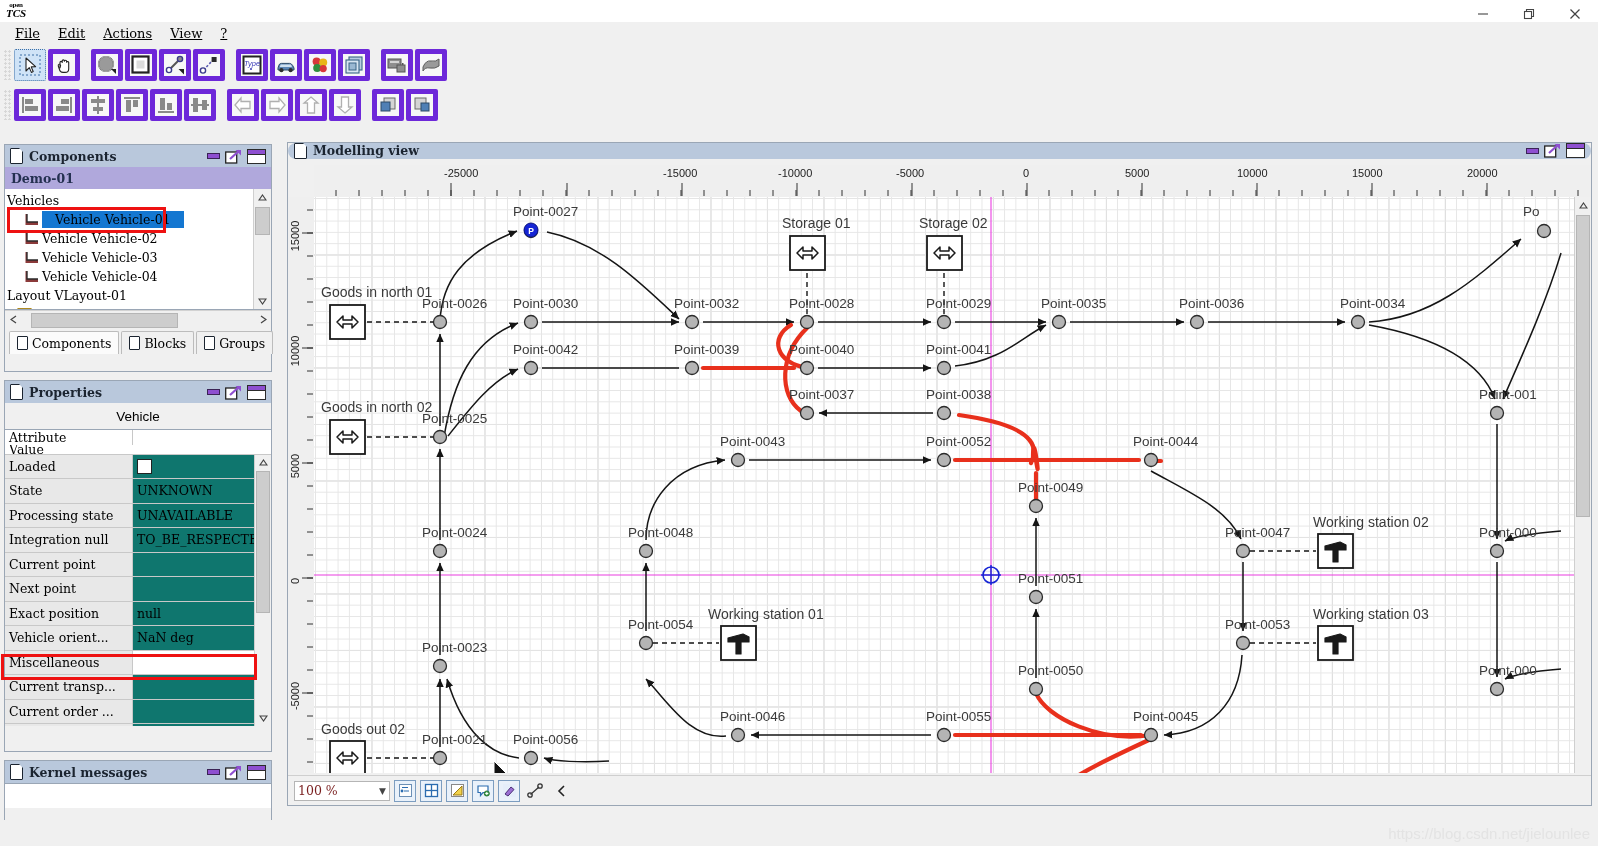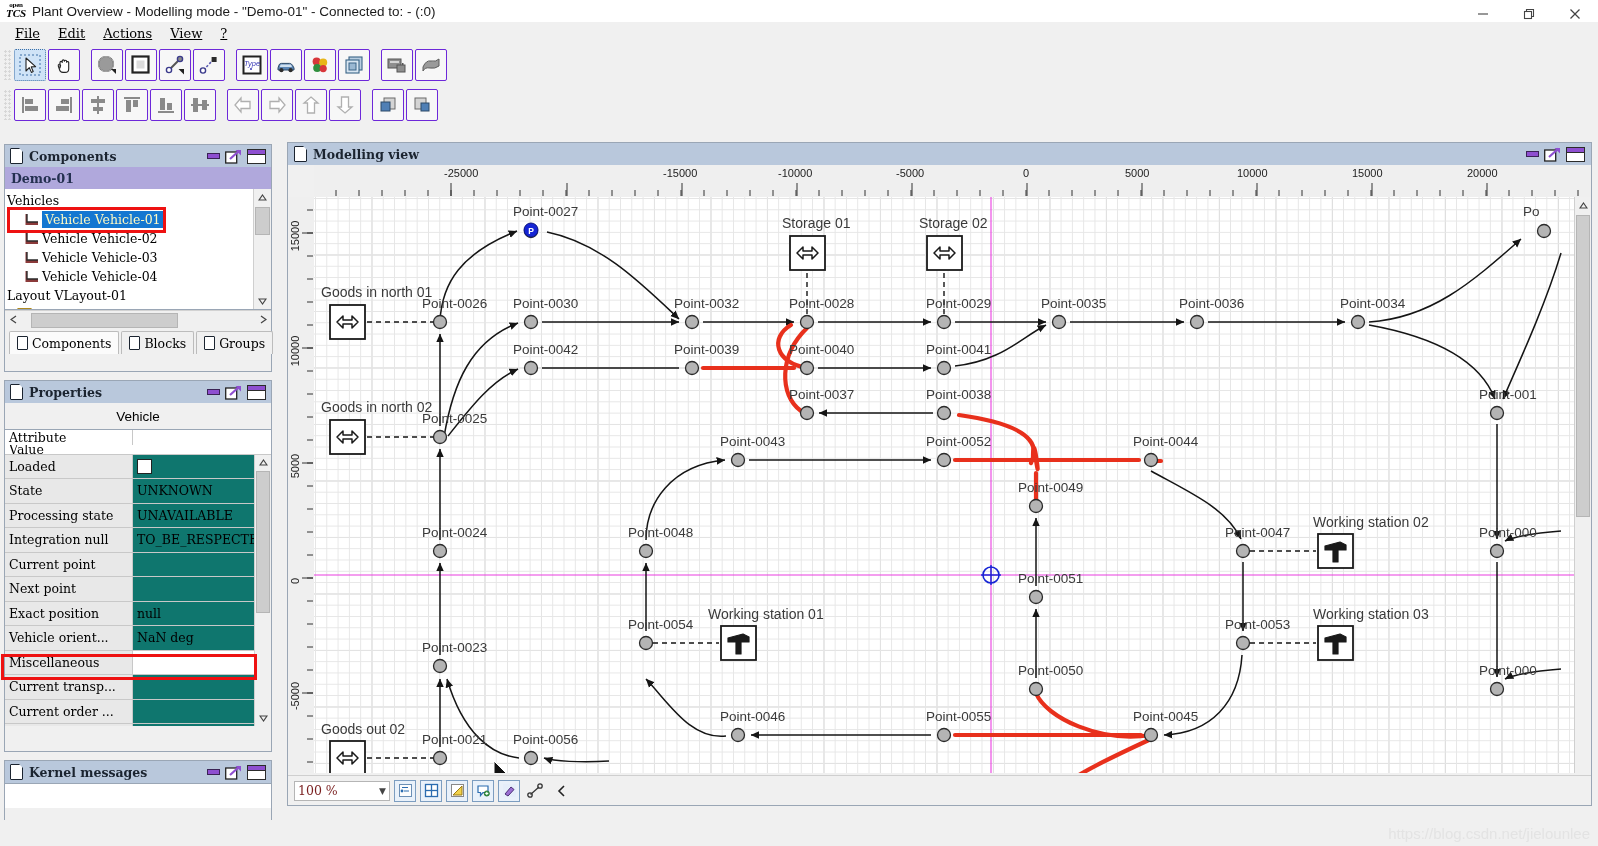--- a/index.html
+++ b/index.html
@@ -30,21 +30,21 @@
   .menuitem{font-family:"DejaVu Serif","Liberation Serif",serif;font-size:13px;color:#000;
     padding:1px 9px;white-space:nowrap;}
   .menuitem u{text-decoration:underline;}
 
   
   .toolbar{position:absolute;left:0;background:#f0f0f0;display:flex;align-items:center;}
   .tbrow1{top:46px;height:38px;left:4px;}
   .tbrow2{top:86px;height:38px;left:4px;}
   .tbtn{width:32px;height:32px;margin:0 1px;border:1px solid transparent;border-radius:2px;
     background:#f7f7f7;display:flex;align-items:center;justify-content:center;box-sizing:border-box;}
-  .tbtn.bordered{border:1px solid #6d28d9;}
+  .tbtn.bordered{border:5px solid #6d28d9;}
   .tbtn.active{background:#cfe3f7;border:1px dotted #3d6fa5;}
   .tsep{width:9px;height:30px;}
   .grip{width:7px;height:30px;margin-right:2px;
     background-image:
       radial-gradient(circle at 1.5px 1.5px,#d7d7d7 1px,transparent 1.2px);
     background-size:4px 4px;}
 
   
   .dock{position:absolute;left:4px;width:268px;background:#f0f0f0;
     border:1px solid #9aa6b5;box-sizing:border-box;}
@@ -62,21 +62,21 @@
   .c-restore i{display:block;height:4px;background:#8e4fd0;border-bottom:1px solid #2b2b2b;}
 
   
   #components-dock{top:144px;height:228px;}
   .tree-root{height:22px;background:#b0a8dc;color:#243050;display:flex;align-items:center;
     padding-left:6px;font-family:"DejaVu Serif","Liberation Serif",serif;font-size:12.5px;font-weight:700;}
   .tree-wrap{position:relative;height:120px;background:#fff;margin:0;border-bottom:1px solid #9aa6b5;}
   .tree{position:absolute;left:0;top:0;right:17px;bottom:0;overflow:hidden;padding:2px 0 0 2px;}
   .tnode{height:19px;display:flex;align-items:center;white-space:nowrap;
     font-family:"DejaVu Serif","Liberation Serif",serif;font-size:12.5px;color:#000;}
-  .tnode.sel .tlabel{background:#1477d1;color:#fef9c3;padding:0 3px;}
+  .tnode.sel .tlabel{background:#1477d1;color:#000000;padding:0 13px;}
   .tnode.indent{padding-left:18px;}
   .tlabel{line-height:17px;}
   .ico-veh{width:14px;height:13px;margin-right:3px;position:relative;flex:0 0 auto;}
   .ico-folder{width:13px;height:11px;margin-right:4px;background:#f0c14b;border:1px solid #b08a1e;
     border-radius:1px;flex:0 0 auto;}
   .vscroll{position:absolute;right:0;top:0;width:17px;bottom:0;background:#f0f0f0;border-left:1px solid #cfcfcf;}
   .vs-btn{height:16px;display:flex;align-items:center;justify-content:center;background:#f0f0f0;}
   .vs-thumb{position:absolute;left:1px;right:1px;top:18px;height:26px;background:#cdcdcd;border:1px solid #b5b5b5;}
   .hscroll{height:17px;background:#f0f0f0;display:flex;align-items:center;border-top:1px solid #d2d2d2;}
   .hs-btn{width:16px;height:15px;display:flex;align-items:center;justify-content:center;}
@@ -107,21 +107,21 @@
   .p-thumb{position:absolute;left:1px;right:1px;top:16px;height:140px;background:#cdcdcd;border:1px solid #b5b5b5;}
   .redbox{position:absolute;border:3px solid #ee1111;box-sizing:border-box;pointer-events:none;}
 
   
   #kernel-dock{top:760px;height:72px;}
   .kernel-body{height:24px;background:#fff;position:relative;border-top:1px solid #9aa6b5;}
 
   
   #modelling-view{position:absolute;left:287px;top:142px;width:1305px;height:664px;
     border:1px solid #9aa6b5;background:#f0f0f0;box-sizing:border-box;}
-  .mv-head{height:22px;background:#b9c8dc;display:flex;align-items:center;padding:0 3px 0 6px;box-sizing:border-box;}
+  .mv-head{height:16px;background:#b9c8dc;display:flex;align-items:flex-start;padding:0 3px 0 6px;box-sizing:border-box;border-radius:8px;}
   .ruler-h{position:absolute;left:26px;top:22px;right:0;height:32px;background:#efefef;
     border-bottom:1px solid #777;overflow:hidden;}
   .ruler-v{position:absolute;left:0;top:54px;width:26px;bottom:32px;background:#efefef;
     border-right:1px solid #777;overflow:hidden;}
   .rlabel{position:absolute;font-family:"Liberation Sans",sans-serif;font-size:11px;color:#222;}
   .canvas-wrap{position:absolute;left:26px;top:54px;right:0;bottom:32px;overflow:hidden;background:#fff;}
   .canvas{position:absolute;left:0;top:0;width:100%;height:100%;
     background-image:
       linear-gradient(to right,#e6e6e6 1px,transparent 1px),
       linear-gradient(to bottom,#e6e6e6 1px,transparent 1px),
@@ -148,21 +148,20 @@
 </head>
 <body>
 
 <div class="app">
 
   <div class="titlebar">
     <div class="tb-logo">
       <span class="l1">open</span>
       <span class="l2">TCS</span>
     </div>
-    <div class="tb-title">Plant Overview - Modelling mode - "Demo-01" - Connected to: - (:0)</div>
     <div class="winbtns">
       <div class="winbtn">
         <svg width="16" height="16" viewBox="0 0 16 16">
             <line x1="3" y1="8" x2="13" y2="8" stroke="#444" stroke-width="1.1"></line>
           </svg>
       </div>
       <div class="winbtn">
         <svg width="16" height="16" viewBox="0 0 16 16">
           <rect x="3.5" y="5.5" width="7" height="7" fill="none" stroke="#444" stroke-width="1.1"></rect>
           <polyline points="5.5,5.5 5.5,3.5 12.5,3.5 12.5,10.5 10.5,10.5" fill="none" stroke="#444" stroke-width="1.1"></polyline>

